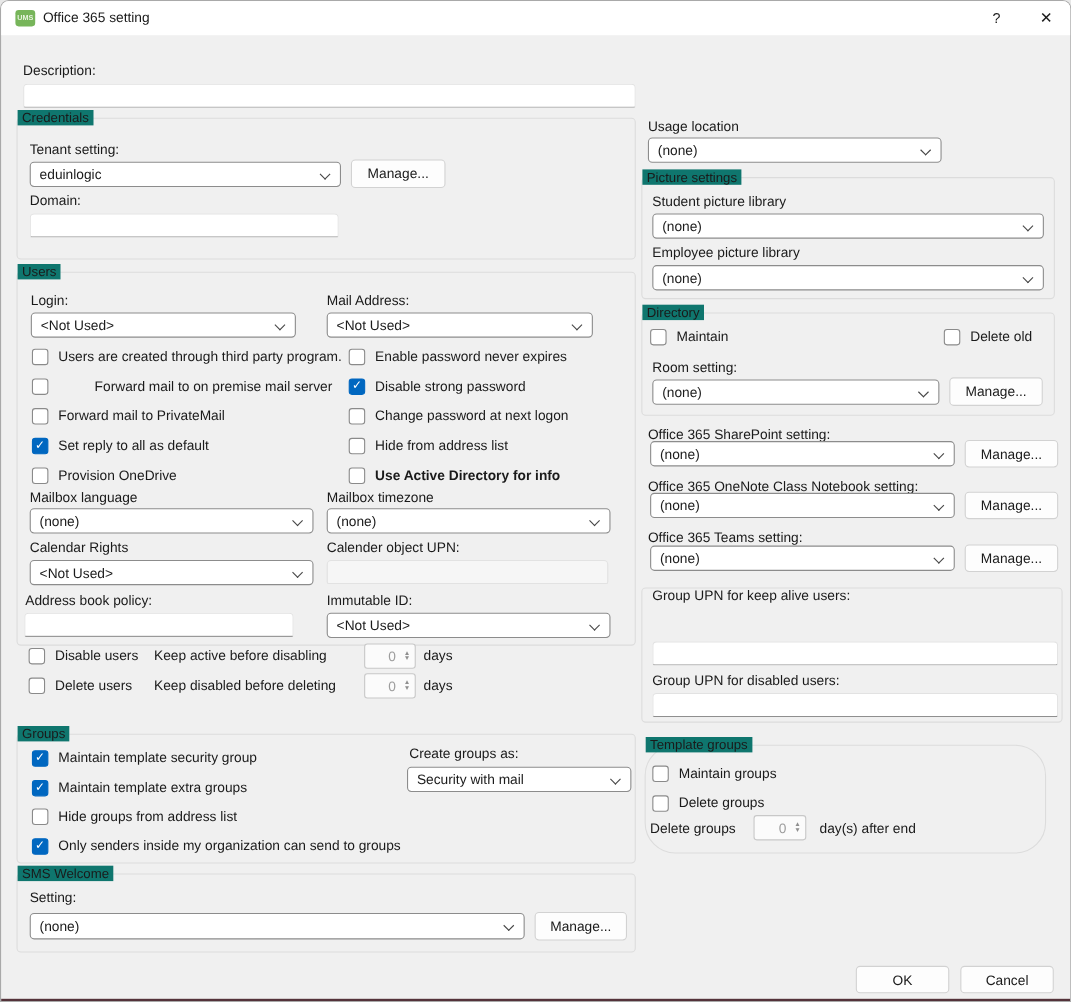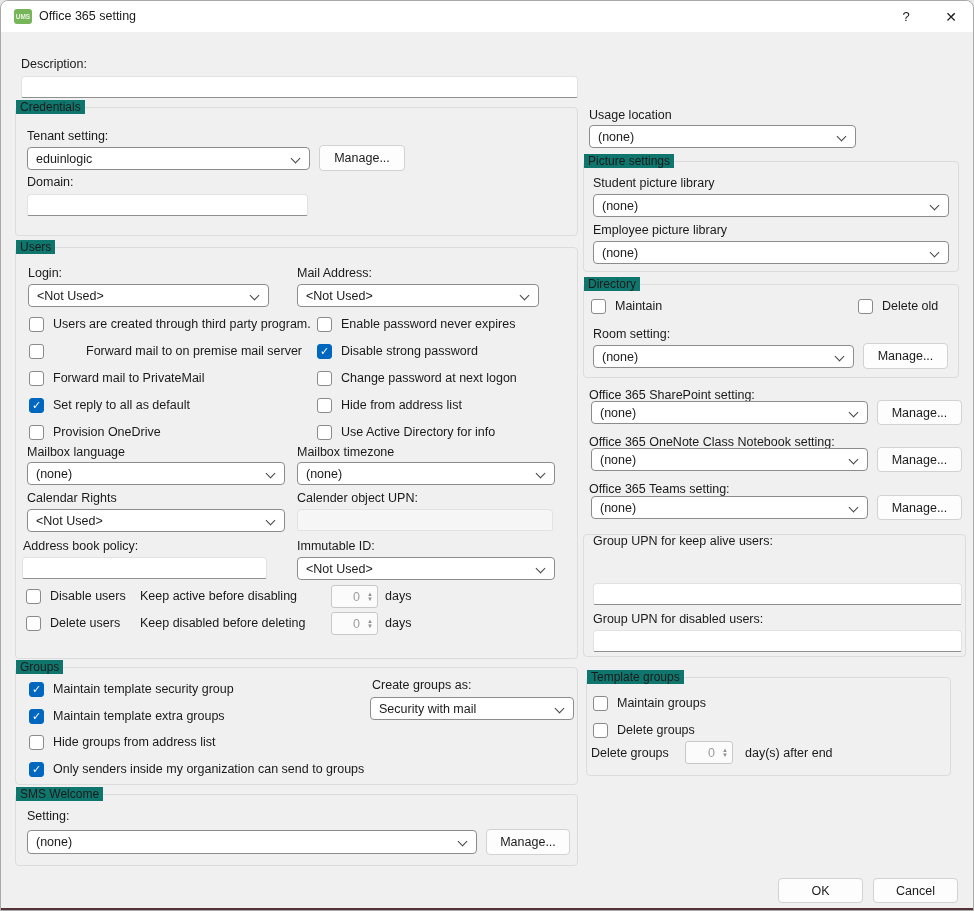--- a/index.html
+++ b/index.html
@@ -48,37 +48,37 @@
   <div class="titlebar">
     <span class="app-icon">UMS</span>
     <span class="title">Office 365 setting</span>
     <span class="tb-btn help">?</span>
     <span class="tb-btn close">✕</span>
   </div>
 
   <div class="gb" style="left:14px;top:106px;width:563px;height:129px;">
     <span class="legend">Credentials</span>
     </div>
-  <div class="gb" style="left:14px;top:246px;width:563px;height:412px;">
+  <div class="gb" style="left:14px;top:246px;width:563px;height:340px;">
     <span class="legend">Users</span>
     </div>
   <div class="gb" style="left:14px;top:666px;width:563px;height:118px;">
     <span class="legend">Groups</span>
     </div>
   <div class="gb" style="left:14px;top:793px;width:563px;height:72px;">
     <span class="legend">SMS Welcome</span>
     </div>
   <div class="gb" style="left:582px;top:160px;width:376px;height:111px;">
     <span class="legend">Picture settings</span>
     </div>
   <div class="gb" style="left:582px;top:283px;width:376px;height:94px;">
     <span class="legend">Directory</span>
     </div>
   <div class="gb" style="left:582px;top:533px;width:383px;height:123px;"></div>
-  <div class="gb" style="left:585px;top:676px;width:365px;height:99px;">
+  <div class="gb" style="left:585px;top:676px;width:365px;height:99px;border-radius:28px;">
     <span class="legend">Template groups</span>
     </div>
 
   <span class="lbl" style="left:20px;top:56px;">Description:</span>
   <input class="tbox" style="left: 20px; top: 75px; width: 557px;" value="">
 
   <span class="lbl" style="left:26px;top:128px;">Tenant setting:</span>
   <div class="combo" style="left:26px;top:146px;width:283px;">
     <span class="combo-val">eduinlogic</span>
     <span class="chev"></span>
@@ -128,21 +128,21 @@
     <span class="cl">Disable strong password</span>
     </div>
   <div class="chk" style="left:316px;top:369px;">
     <span class="cb"></span>
     <span class="cl">Change password at next logon</span>
     </div>
   <div class="chk" style="left:316px;top:396px;">
     <span class="cb"></span>
     <span class="cl">Hide from address list</span>
     </div>
-  <div class="chk" style="left:316px;top:423px;">
+  <div class="chk" style="left:316px;top:423px;font-weight:bold;">
     <span class="cb"></span>
     <span class="cl">Use Active Directory for info</span>
     </div>
 
   <span class="lbl" style="left:26px;top:444px;">Mailbox language</span>
   <div class="combo" style="left:26px;top:461px;width:258px;">
     <span class="combo-val">(none)</span>
     <span class="chev"></span>
   </div>
   <span class="lbl" style="left:296px;top:444px;">Mailbox timezone</span>

